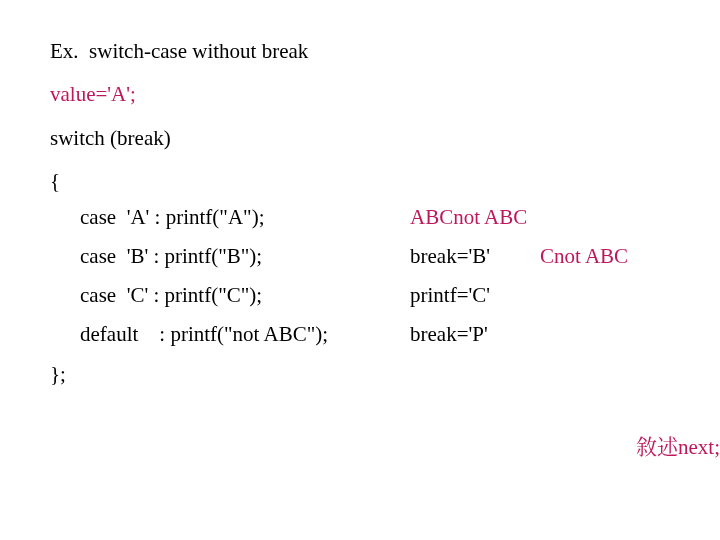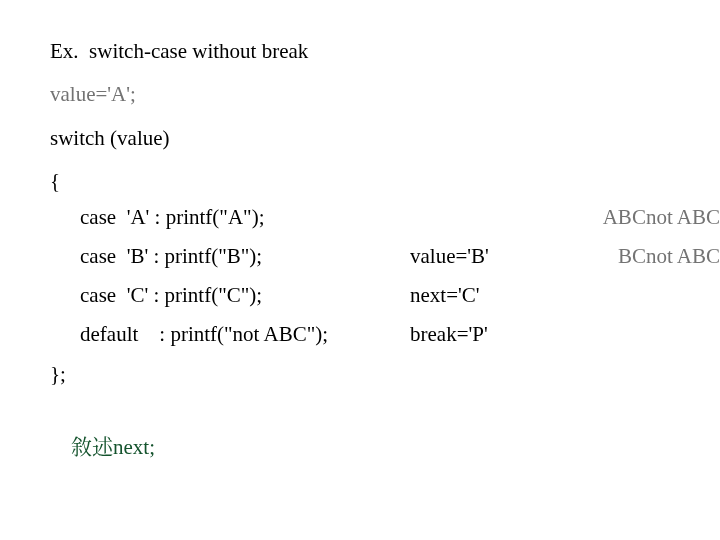--- a/index.html
+++ b/index.html
@@ -17,60 +17,60 @@
     width: 720px;
     height: 540px;
     box-sizing: border-box;
     padding: 38px 0 0 50px;
   }
   .line {
     margin: 0 0 16px 0;
     line-height: 1.3;
     white-space: pre;
   }
-  .blue { color: #737373; font-family: Liberation Serif, serif; }
-  .green { color: #14532d; }
+  .blue { color: #be185d; font-family: Liberation Serif, serif; }
+  .green { color: #be185d; text-align: right; }
   .narrow-gap { margin-bottom: 10px; }
   .rows-block { margin-top: 2px; }
   .row {
     display: flex;
     align-items: baseline;
     margin-bottom: 14px;
   }
   .row .code  { width: 330px; padding-left: 30px; white-space: pre; }
   .row .cond  { width: 130px;  white-space: pre; }
-  .row .out   { flex: 1;       white-space: pre; text-align: right; }
+  .row .out   { flex: 1;       white-space: pre; }
   .cjk { font-family: "MS Mincho", "SimSun", "Noto Serif CJK JP", serif; }
 </style>
 </head>
 <body>
 
 <div class="slide">
 
   <p class="line">Ex.  switch-case without break</p>
 
   <p class="line blue">value='A';</p>
 
-  <p class="line">switch (value)</p>
+  <p class="line">switch (break)</p>
 
   <p class="line narrow-gap">{</p>
 
   <div class="rows-block">
     <div class="row">
       <span class="code">case  'A' : printf("A");</span>
       <span class="out blue">ABCnot ABC</span>
     </div>
     <div class="row">
       <span class="code">case  'B' : printf("B");</span>
-      <span class="cond">value='B'</span>
-      <span class="out blue">BCnot ABC</span>
+      <span class="cond">break='B'</span>
+      <span class="out blue">Cnot ABC</span>
     </div>
     <div class="row">
       <span class="code">case  'C' : printf("C");</span>
-      <span class="cond">next='C'</span>
+      <span class="cond">printf='C'</span>
     </div>
     <div class="row">
       <span class="code">default    : printf("not ABC");</span>
       <span class="cond">break='P'</span>
     </div>
   </div>
 
   <p class="line">};</p>
 
   <p class="line green">

